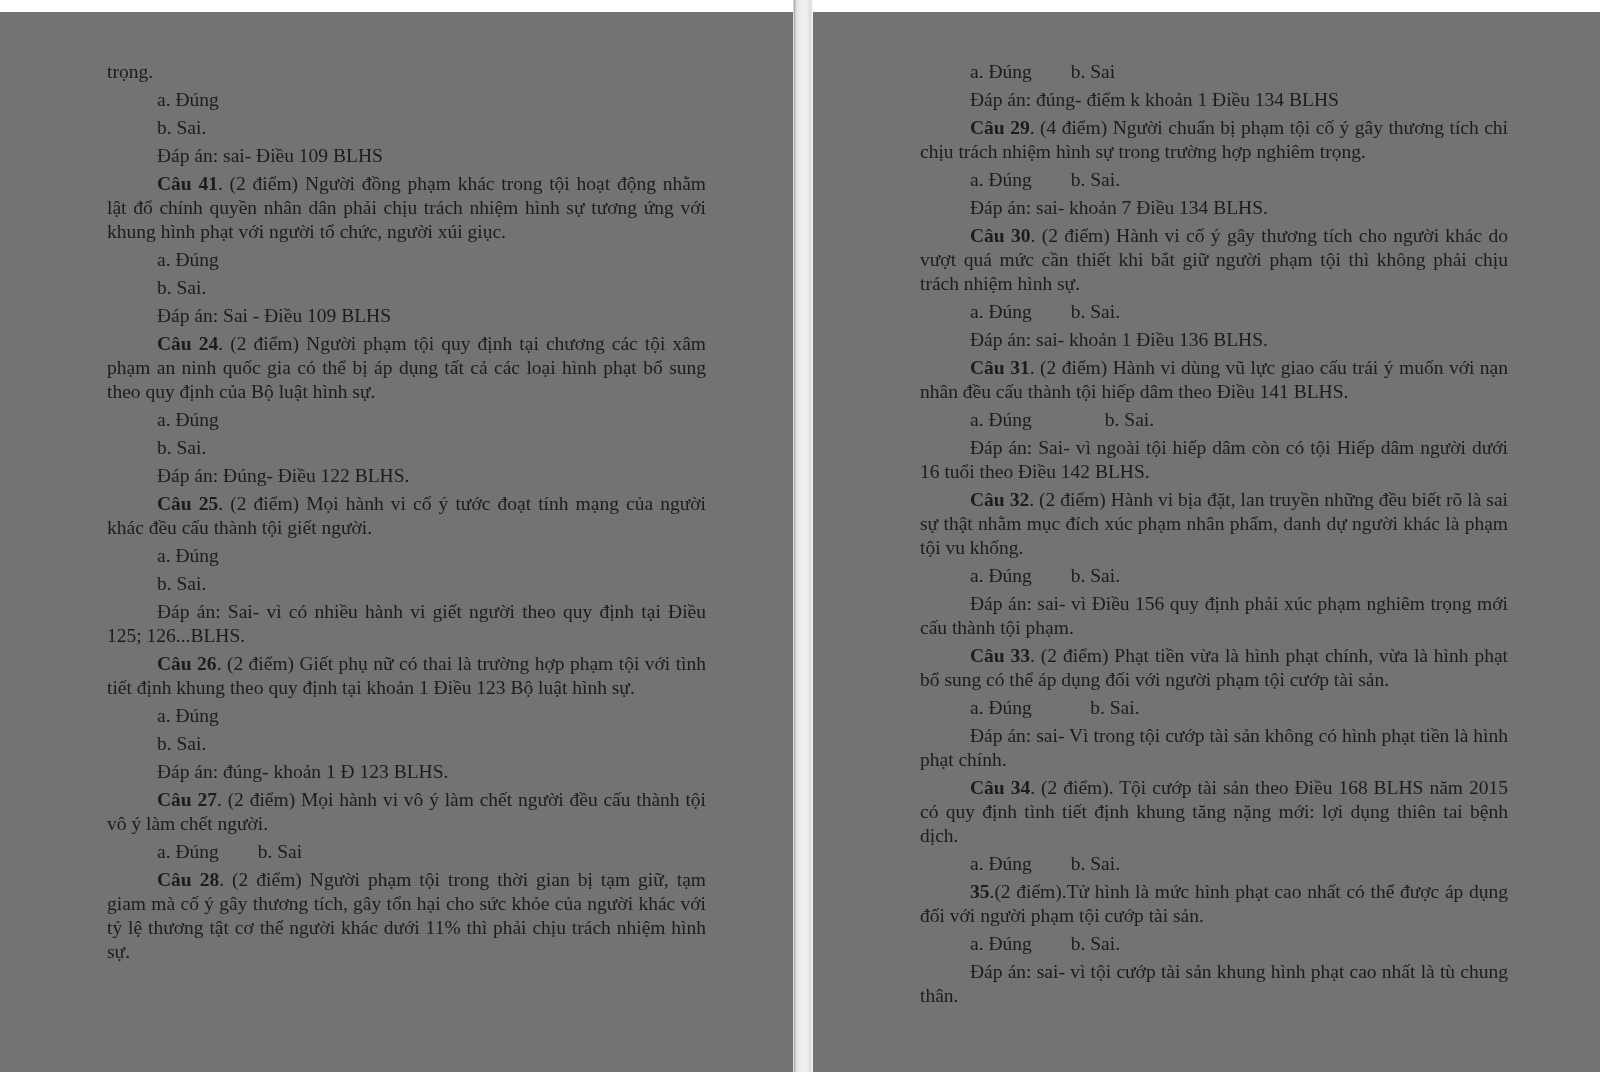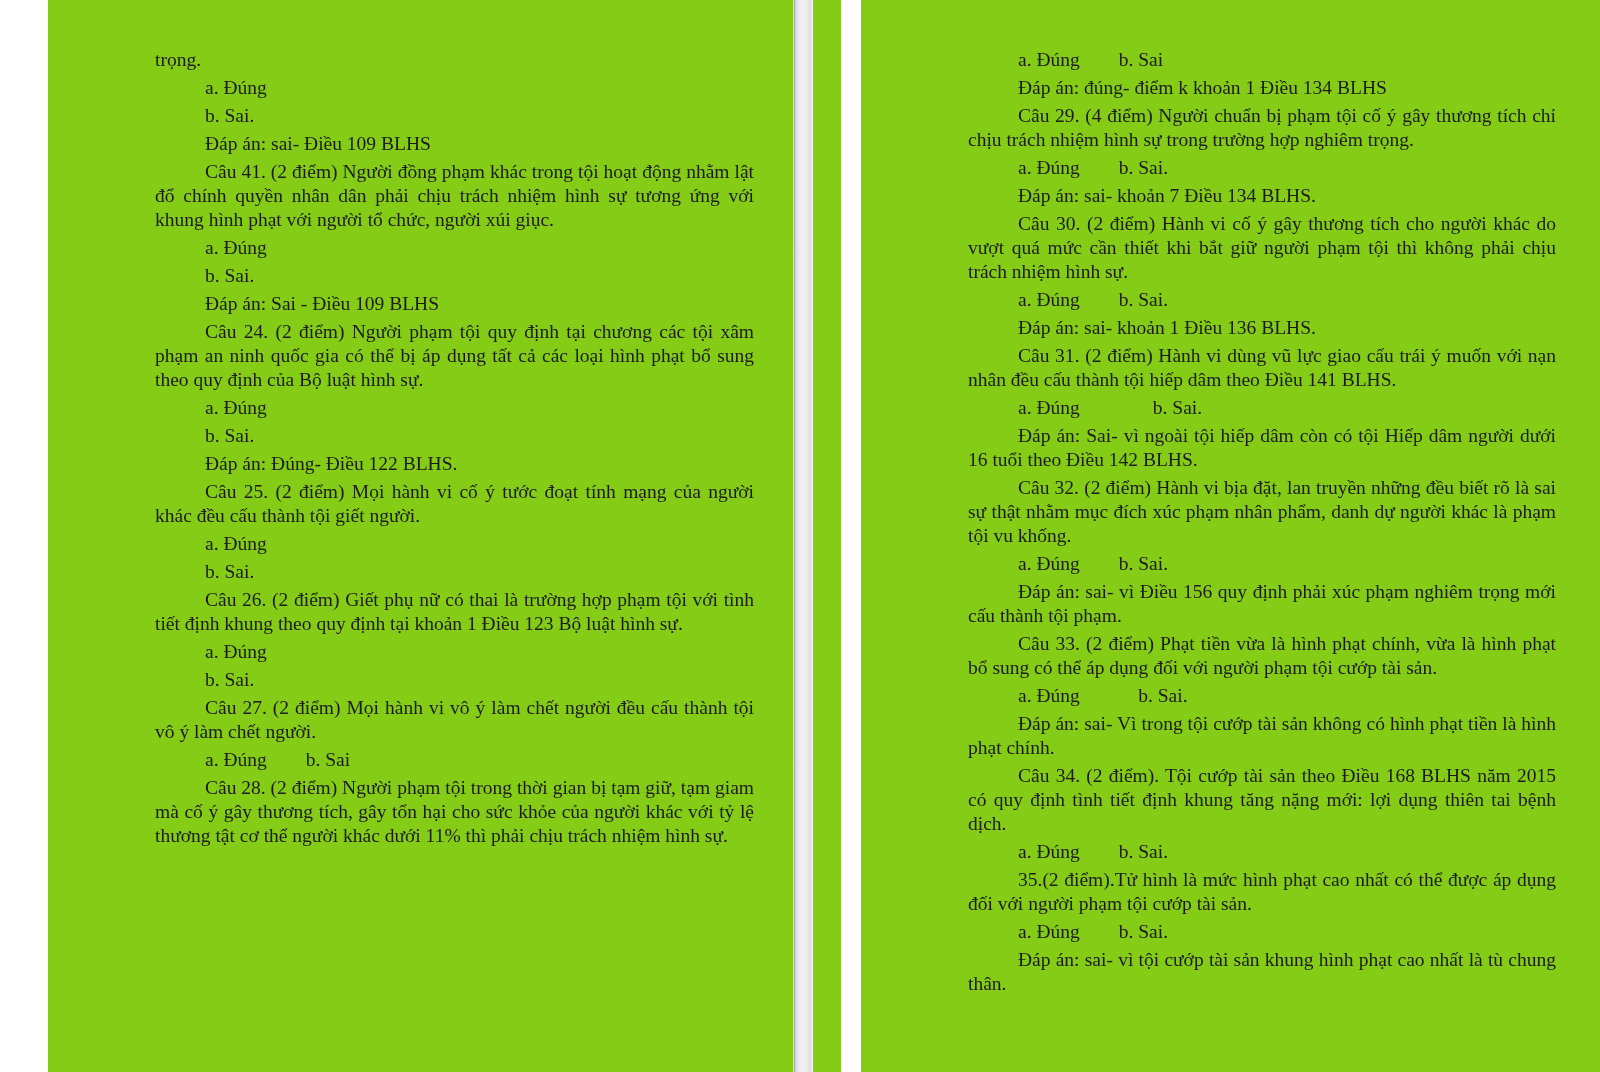--- a/index.html
+++ b/index.html
@@ -15,24 +15,23 @@
     color: #1c1c1c;
   }
   .spread {
     position: relative;
     width: 1600px;
     height: 1072px;
     background: #ffffff;
   }
   .page {
     position: absolute;
-    top: 0;
+    top: 12px;
     bottom: 0;
-    background: #84cc16;
-    margin-left: 48px;
+    background: #737373;
   }
   .page-left  { left: 0;     width: 793px; }
   .page-right { left: 813px; width: 787px; }
   .page-gutter {
     position: absolute;
     top: 0;
     bottom: 0;
     left: 793px;
     width: 20px;
     background: linear-gradient(
@@ -62,21 +61,21 @@
     text-align: justify;
     text-indent: 50px;
   }
   p.option {
     white-space: pre-wrap;
     text-indent: 50px;
   }
   p.tail {
     text-indent: 0;
   }
-  b { font-weight: normal; }
+  b { font-weight: bold; }
 </style>
 </head>
 <body>
 
 <div class="spread">
   <section class="page page-left">
     <div class="page-content">
         <p class="para tail"><span>trọng.</span></p>
         <p class="para option"><span>a. Đúng</span></p>
         <p class="para option"><span>b. Sai.</span></p>
@@ -85,23 +84,25 @@
         <p class="para option"><span>a. Đúng</span></p>
         <p class="para option"><span>b. Sai.</span></p>
         <p class="para answer"><span>Đáp án: Sai - Điều 109 BLHS</span></p>
         <p class="para question"><b>Câu 24</b><span>. (2 điểm)  Người phạm tội quy định tại chương các tội xâm phạm an ninh quốc gia có thể bị áp dụng tất cả các loại hình phạt bổ sung theo quy định của Bộ luật hình sự.</span></p>
         <p class="para option"><span>a. Đúng</span></p>
         <p class="para option"><span>b. Sai.</span></p>
         <p class="para answer"><span>Đáp án: Đúng- Điều 122 BLHS.</span></p>
         <p class="para question"><b>Câu 25</b><span>. (2 điểm)  Mọi hành vi cố ý tước đoạt tính mạng của người khác đều cấu thành tội giết người.</span></p>
         <p class="para option"><span>a. Đúng</span></p>
         <p class="para option"><span>b. Sai.</span></p>
+        <p class="para answer"><span>Đáp án: Sai- vì có nhiều hành vi giết người theo quy định tại Điều 125; 126...BLHS.</span></p>
         <p class="para question"><b>Câu 26</b><span>. (2 điểm)  Giết phụ nữ có thai là trường hợp phạm tội với tình tiết định khung theo quy định tại khoản 1 Điều 123 Bộ luật hình sự.</span></p>
         <p class="para option"><span>a. Đúng</span></p>
         <p class="para option"><span>b. Sai.</span></p>
+        <p class="para answer"><span>Đáp án: đúng-  khoản 1 Đ 123 BLHS.</span></p>
         <p class="para question"><b>Câu 27</b><span>. (2 điểm)  Mọi hành vi vô ý làm chết người đều cấu thành tội vô ý làm chết người.</span></p>
         <p class="para option"><span>a. Đúng        b. Sai</span></p>
         <p class="para question"><b>Câu 28</b><span>. (2 điểm) Người phạm tội trong thời gian bị tạm giữ, tạm giam mà cố ý gây thương tích, gây tổn hại cho sức khỏe của người khác với  tỷ lệ thương tật cơ thể người khác dưới 11% thì phải chịu trách nhiệm hình sự.</span></p>
       </div>
   </section>
   <div class="page-gutter"></div>
   <section class="page page-right">
     <div class="page-content">
         <p class="para option"><span>a. Đúng        b. Sai</span></p>
         <p class="para answer"><span>Đáp án: đúng- điểm k khoản 1 Điều 134 BLHS</span></p>

